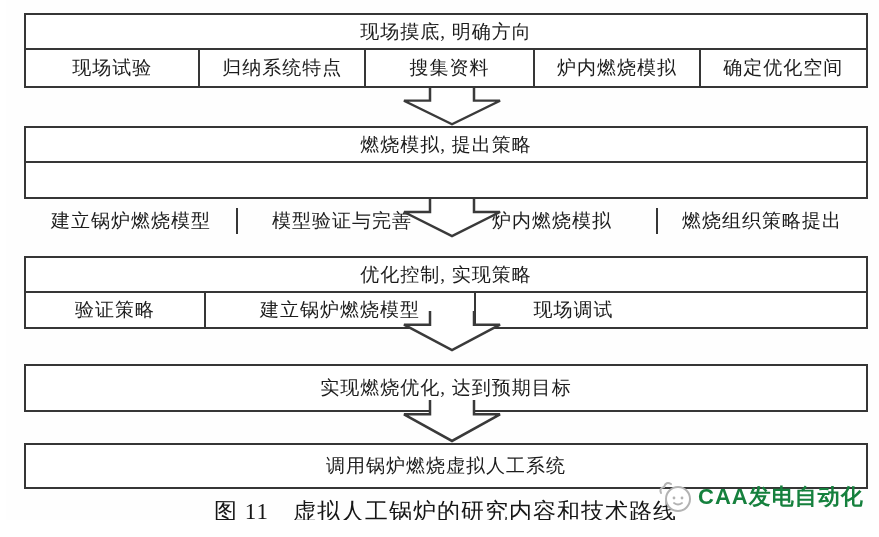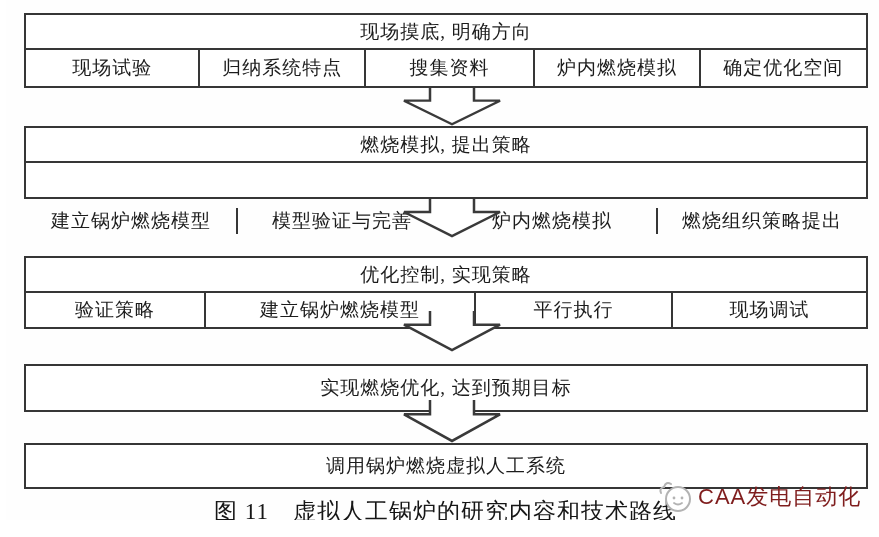--- a/index.html
+++ b/index.html
@@ -76,24 +76,24 @@
     white-space: nowrap;
     font-family: Liberation Serif, serif;
   }
   .watermark {
     position: absolute;
     top: 479px;
     left: 651px;
     display: flex;
     align-items: center;
     gap: 3px;
-    color: #7f1d1d;
+    color: #15803d;
     font-family: "Liberation Sans", "DejaVu Sans", sans-serif;
     font-size: 22px;
-    font-weight: normal;
+    font-weight: bold;
     letter-spacing: 1px;
     white-space: nowrap;
     z-index: 3;
   }
   .watermark .mascot { flex: 0 0 auto; }
 </style>
 </head>
 <body>
 
 <div class="fig">
@@ -125,21 +125,20 @@
 
   <svg class="arrow" id="arrow-2" viewBox="0 0 100 42" preserveAspectRatio="none">
     <path d="M28 0 L28 14 L2 14 L50 40 L98 14 L72 14 L72 0" fill="#ffffff" stroke="#3a3a3a" stroke-width="2.5"></path>
   </svg>
 
   <div class="stage two-row" id="stage-3">
     <div class="stage-title">优化控制, 实现策略</div>
     <div class="steps cols4b">
       <div class="step">验证策略</div>
       <div class="step">建立锅炉燃烧模型</div>
-      <div class="step">平行执行</div>
       <div class="step">现场调试</div>
     </div>
   </div>
 
   <svg class="arrow" id="arrow-3" viewBox="0 0 100 42" preserveAspectRatio="none">
     <path d="M28 0 L28 14 L2 14 L50 40 L98 14 L72 14 L72 0" fill="#ffffff" stroke="#3a3a3a" stroke-width="2.5"></path>
   </svg>
 
   <div class="stage one-row" id="stage-4">
     <div class="stage-title">实现燃烧优化, 达到预期目标</div>

